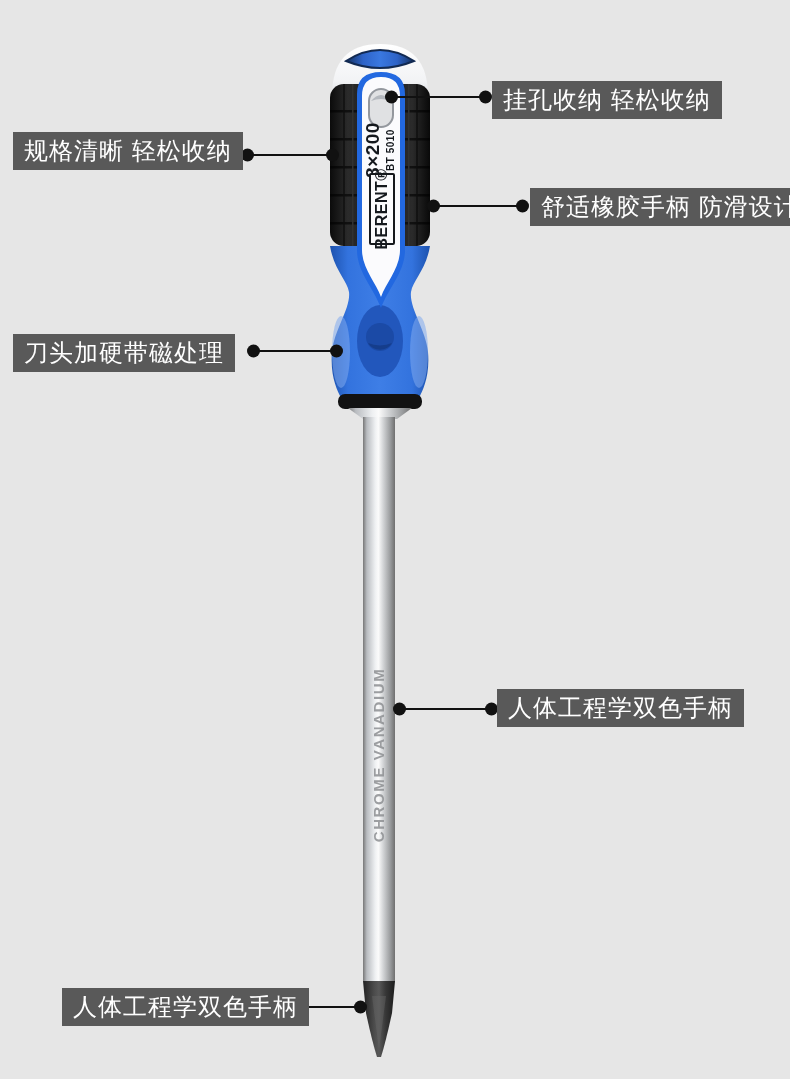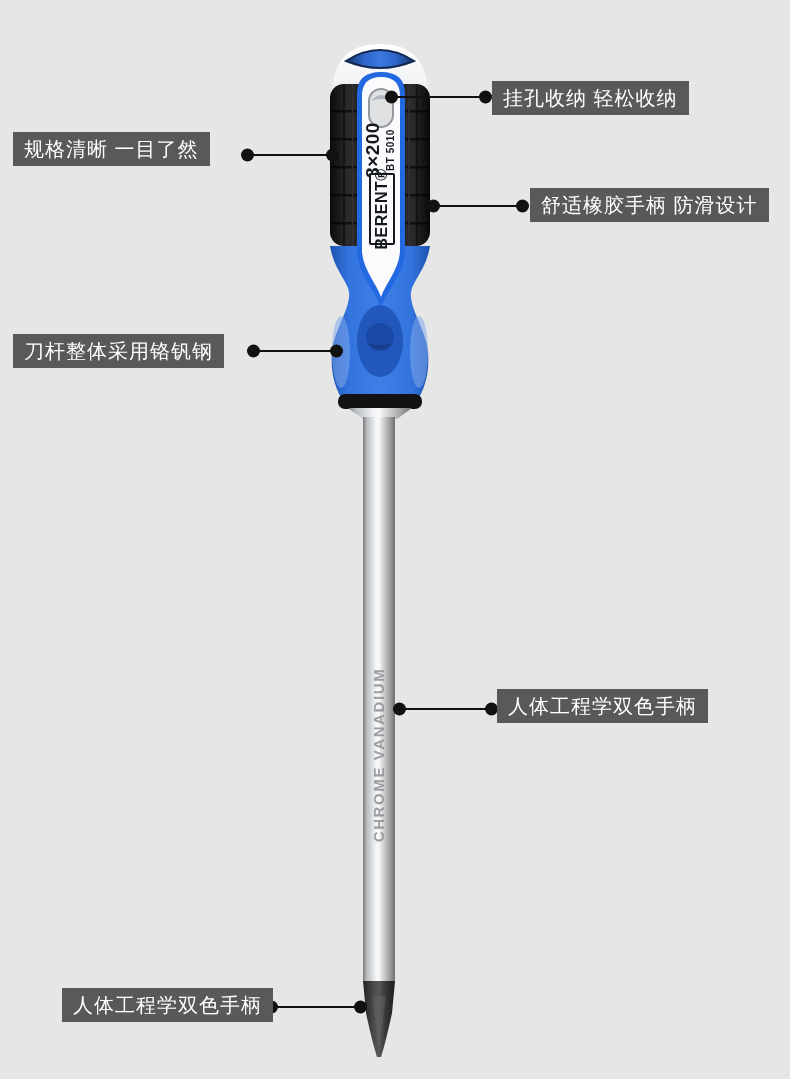--- a/index.html
+++ b/index.html
@@ -36,21 +36,21 @@
     content:"";position:absolute;top:50%;transform:translateY(-50%);
     width:13px;height:13px;border-radius:50%;background:#111;
   }
   .callout-line::before{left:-5px;}
   .callout-line::after{right:-5px;}
 
   
   .callout-label{
     position:absolute;
     background:#595959;color:#ffffff;
-    font-size:20px;line-height:1;
+    font-size:24px;line-height:1;
     padding:7px 11px;
     white-space:nowrap;
     letter-spacing:1px;
   }
 </style>
 </head>
 <body>
 
 <div class="scene">
 
@@ -152,19 +152,19 @@
   <div class="v-text shaft-text">CHROME VANADIUM</div>
 
   <div class="callout-line" style="left:390px;top:96px;width:97px"></div>
   <div class="callout-line" style="left:246px;top:154px;width:88px"></div>
   <div class="callout-line" style="left:432px;top:205px;width:92px"></div>
   <div class="callout-line" style="left:252px;top:350px;width:86px"></div>
   <div class="callout-line" style="left:398px;top:708px;width:95px"></div>
   <div class="callout-line" style="left:270px;top:1006px;width:92px"></div>
 
   <div class="callout-label" style="left:492px;top:81px">挂孔收纳 轻松收纳</div>
-  <div class="callout-label" style="left:13px;top:132px">规格清晰 一目了然</div>
+  <div class="callout-label" style="left:13px;top:132px">规格清晰 轻松收纳</div>
   <div class="callout-label" style="left:530px;top:188px">舒适橡胶手柄 防滑设计</div>
-  <div class="callout-label" style="left:13px;top:334px">刀杆整体采用铬钒钢</div>
+  <div class="callout-label" style="left:13px;top:334px">刀头加硬带磁处理</div>
   <div class="callout-label" style="left:497px;top:689px">人体工程学双色手柄</div>
   <div class="callout-label" style="left:62px;top:988px">人体工程学双色手柄</div>
 
 </div>
 
 </body></html>

